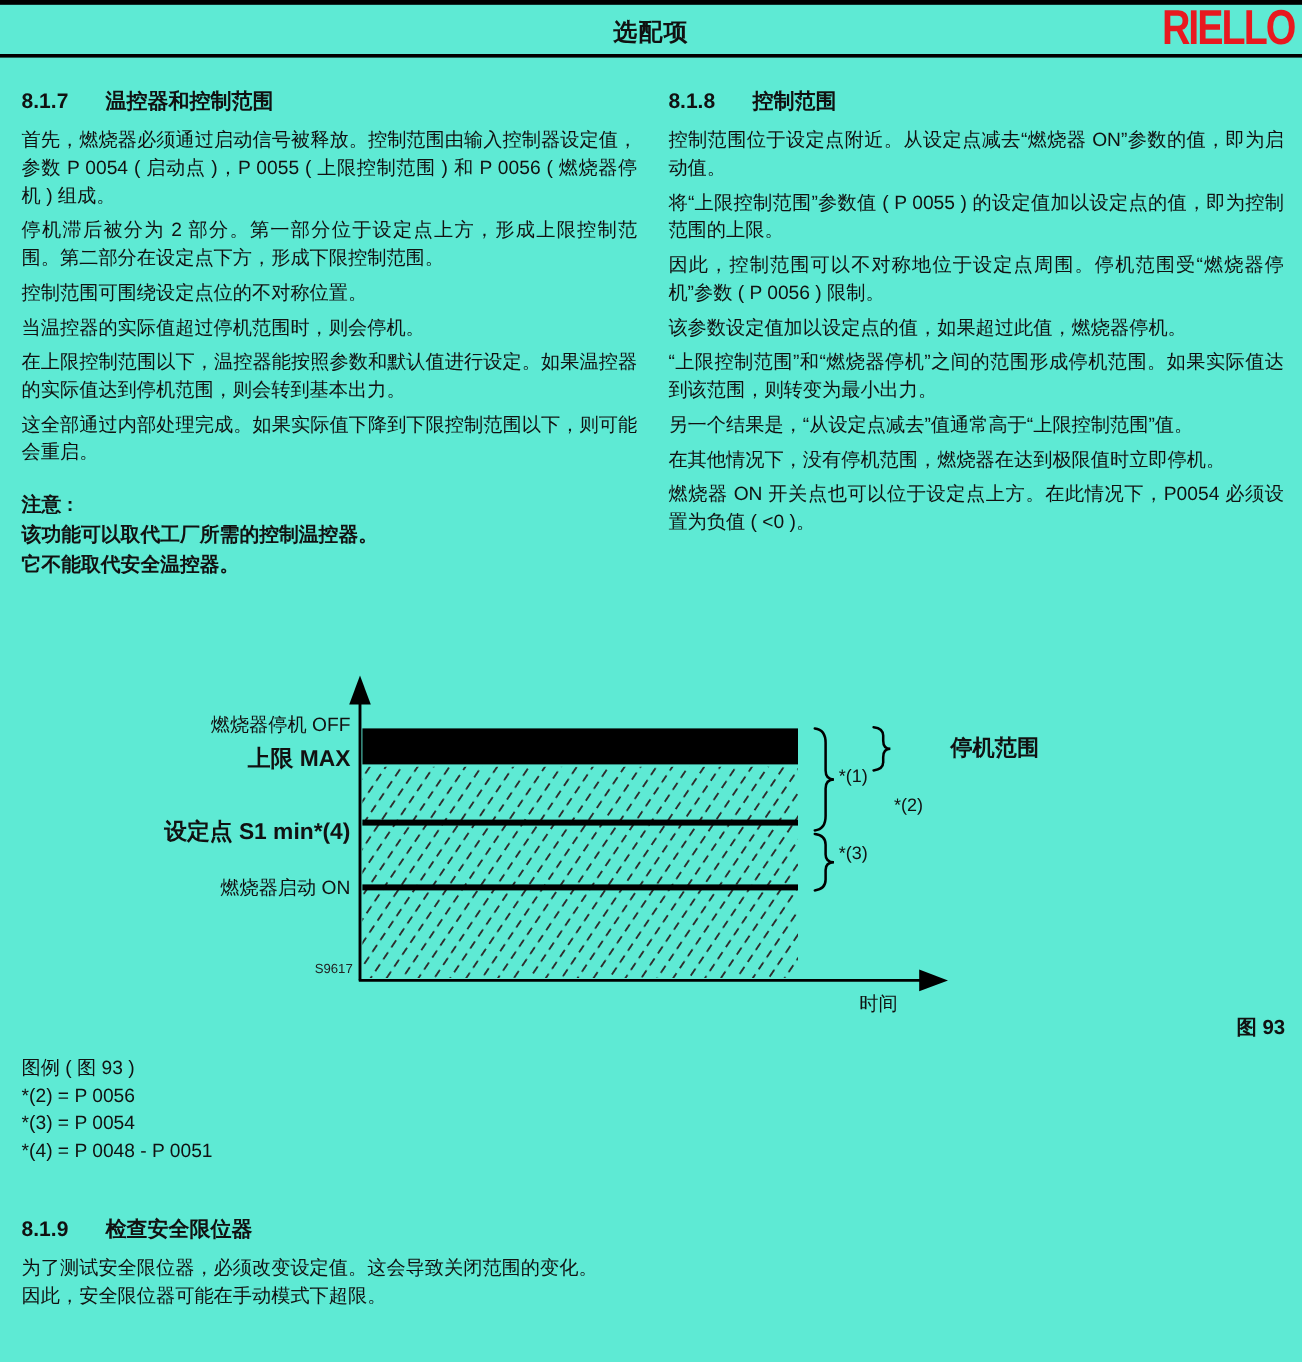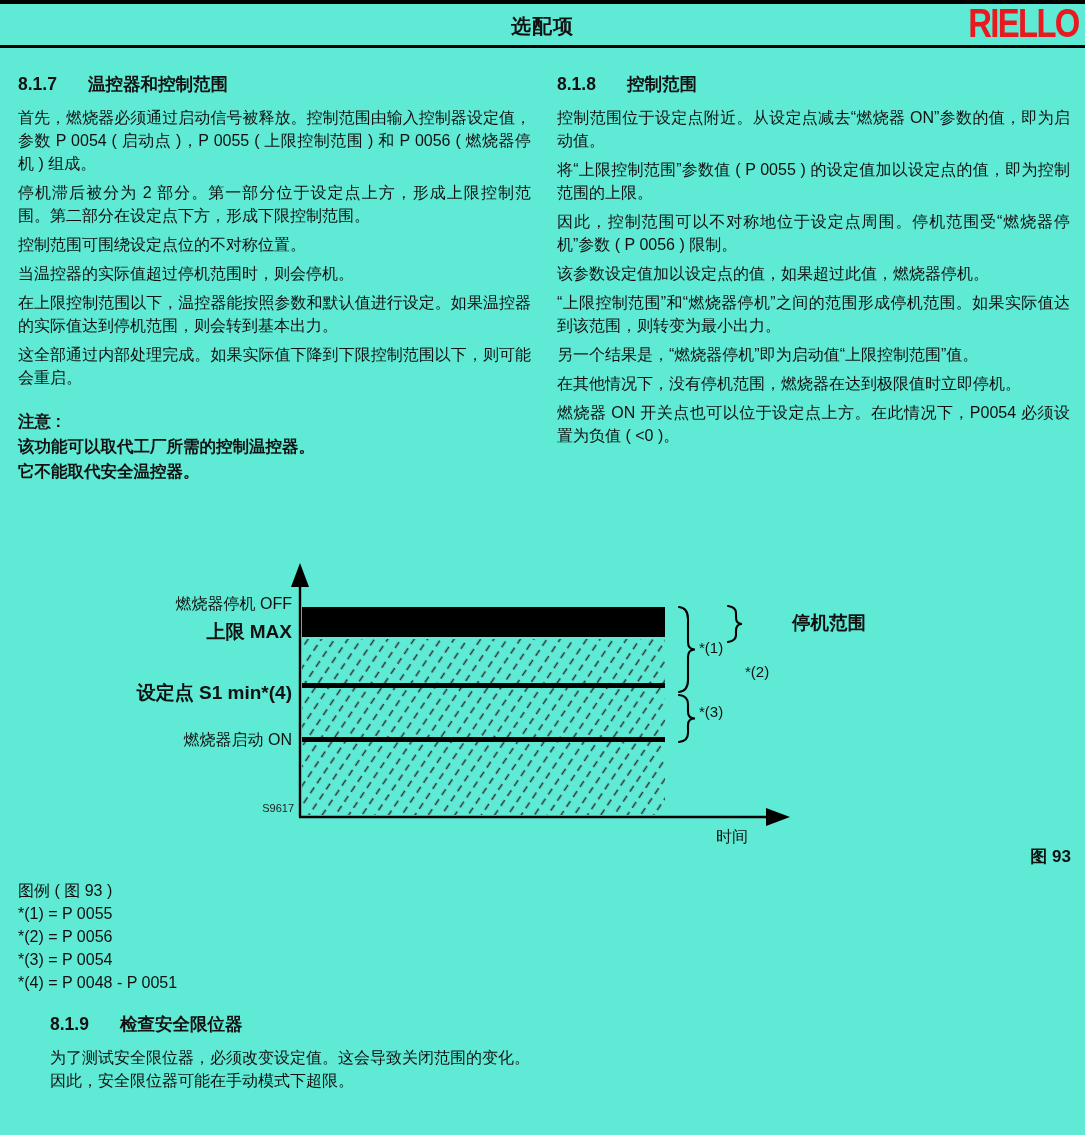--- a/index.html
+++ b/index.html
@@ -51,21 +51,21 @@
   .lab-time { left:716px; top:827px; font-size:16px; }
   .lab-fig  { right:14px; top:845px; font-size:17px; font-weight:bold; }
   
   .figure .flabel { position:fixed; }
 
   
   .legend { position:absolute; left:18px; top:879px; width:420px; font-size:16px; line-height:23px; }
   .legend .row { white-space:nowrap; }
 
   
-  .s819 { position:absolute; left:18px; top:1006px; width:516px;margin-left:32px; }
+  .s819 { position:absolute; left:18px; top:1006px; width:516px; }
   .s819 .para { margin-bottom:0; }
 </style>
 </head>
 <body>
 
 <div class="page">
 
   <div class="top-rule"></div>
   <div class="page-title">选配项</div>
   <div class="logo">RIELLO</div>
@@ -92,21 +92,21 @@
   <div class="col col-right">
     <div class="sec-head">
       <span class="num">8.1.8</span>
       <span>控制范围</span>
     </div>
     <div class="para">控制范围位于设定点附近。从设定点减去“燃烧器 ON”参数的值，即为启动值。</div>
     <div class="para">将“上限控制范围”参数值 ( P 0055 ) 的设定值加以设定点的值，即为控制范围的上限。</div>
     <div class="para">因此，控制范围可以不对称地位于设定点周围。停机范围受“燃烧器停机”参数 ( P 0056 ) 限制。</div>
     <div class="para">该参数设定值加以设定点的值，如果超过此值，燃烧器停机。</div>
     <div class="para">“上限控制范围”和“燃烧器停机”之间的范围形成停机范围。如果实际值达到该范围，则转变为最小出力。</div>
-    <div class="para">另一个结果是，“燃烧器停机”即为启动值“上限控制范围”值。</div>
+    <div class="para">另一个结果是，“从设定点减去”值通常高于“上限控制范围”值。</div>
     <div class="para">在其他情况下，没有停机范围，燃烧器在达到极限值时立即停机。</div>
     <div class="para">燃烧器 ON 开关点也可以位于设定点上方。在此情况下，P0054 必须设置为负值 ( &lt;0 )。</div>
   </div>
 
   <div class="figure">
     <svg width="1085" height="325" viewBox="0 0 1085 325">
       <defs>
         <pattern id="hatch" patternUnits="userSpaceOnUse" width="36" height="11" patternTransform="rotate(-56)">
           <line x1="0" y1="5.5" x2="36" y2="5.5" stroke="#2e2e2e" stroke-width="1.4" stroke-dasharray="7 5"></line>
         </pattern>
@@ -139,21 +139,20 @@
     <div class="flabel lab-a1">*(1)</div>
     <div class="flabel lab-a2">*(2)</div>
     <div class="flabel lab-a3">*(3)</div>
     <div class="flabel lab-stoprange">停机范围</div>
     <div class="flabel lab-time">时间</div>
     <div class="flabel lab-fig">图 93</div>
   </div>
 
   <div class="legend">
     <div class="row">图例 ( 图 93 )</div>
-    <div class="row">*(1) = P 0055</div>
     <div class="row">*(2) = P 0056</div>
     <div class="row">*(3) = P 0054</div>
     <div class="row">*(4) = P 0048 - P 0051</div>
   </div>
 
   <div class="s819">
     <div class="sec-head">
       <span class="num">8.1.9</span>
       <span>检查安全限位器</span>
     </div>

